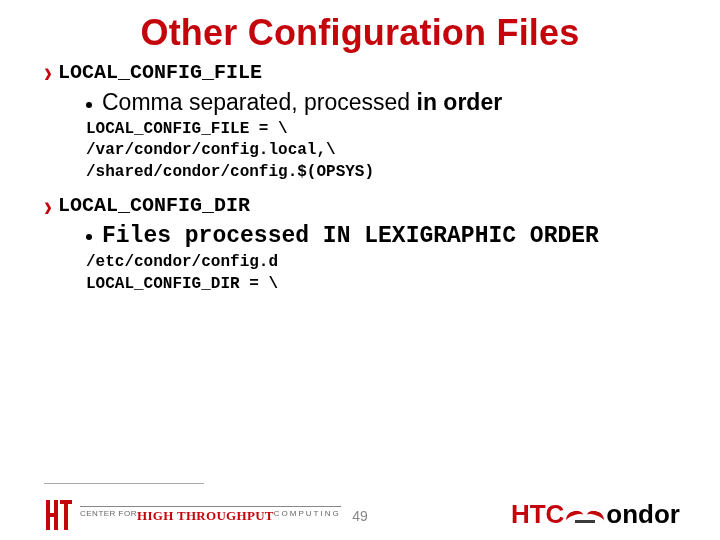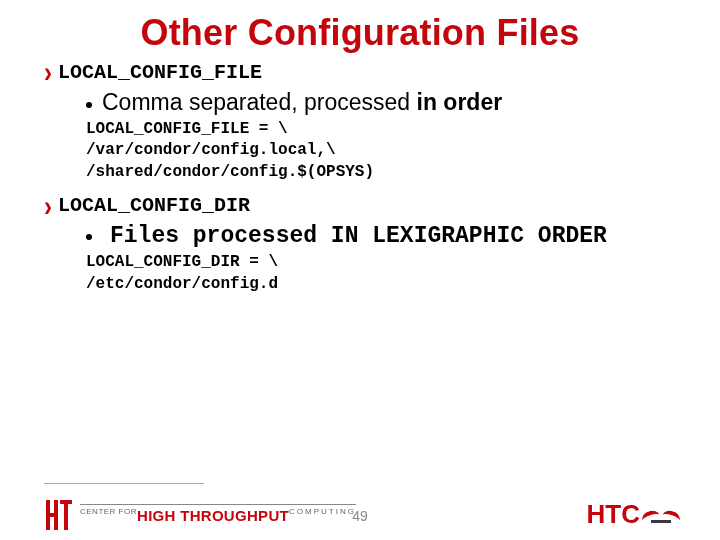--- a/index.html
+++ b/index.html
@@ -6,37 +6,37 @@
   html, body { width: 720px; height: 540px; font-family: Arial, Helvetica, sans-serif; background: #fff; overflow: hidden; }
   .slide { position: relative; width: 720px; height: 540px; padding: 12px 44px 0 44px; }
   .title { font-size: 36px; font-weight: 700; color: #c5050c; text-align: center; margin-bottom: 6px; letter-spacing: 0.2px; }
   .row-head { display: flex; align-items: center; margin-top: 6px; }
   .chevron-red { color: #c5050c; font-weight: 900; font-size: 24px; margin-right: 6px; line-height: 1; display: inline-block; transform: scaleY(1.25); }
   .head-text { font-weight: 700; font-size: 20px; color: #000; font-family: "Courier New", monospace; }
   .sub-block { margin-left: 42px; margin-top: 4px; }
   .bullet-line { display: flex; align-items: baseline; margin-bottom: 2px; }
   .disc { width: 6px; height: 6px; border-radius: 50%; background: #000; display: inline-block; margin-right: 10px; position: relative; top: -2px; flex: 0 0 6px; }
   .body-txt { font-size: 23px; color: #000; line-height: 1.25; }
-  .mono { font-family: "Courier New", monospace; margin-left: 8px; }
+  .mono { font-family: "Courier New", monospace; }
   .bold { font-weight: 700; }
   .code-line { font-family: "Courier New", monospace; font-size: 16px; font-weight: 700; color: #000; line-height: 1.35; }
   .indent1 { }
   .indent0 { margin-left: 0; }
   .section-gap { margin-top: 10px; }
   .footer { position: absolute; left: 0; bottom: 10px; width: 100%; display: flex; align-items: center; justify-content: space-between; padding: 0 40px 0 46px; }
   .logo-left { display: flex; align-items: center; gap: 8px; }
   .ht-box { position: relative; width: 26px; height: 30px; }
   .ht-box .v1 { position: absolute; left: 0; top: 0; width: 4px; height: 30px; background: #c5050c; }
   .ht-box .v2 { position: absolute; left: 8px; top: 0; width: 4px; height: 30px; background: #c5050c; }
   .ht-box .hz { position: absolute; left: 0; top: 13px; width: 12px; height: 4px; background: #c5050c; }
   .ht-box .t  { position: absolute; left: 14px; top: 0; width: 12px; height: 4px; background: #c5050c; }
   .ht-box .tv { position: absolute; left: 18px; top: 0; width: 4px; height: 30px; background: #c5050c; }
   .left-text { display: flex; flex-direction: row; font-size: 9px; color: #555; line-height: 1.15; border-top: 1px solid #888; padding-top: 2px; }
   .left-text .lbl1 { font-size: 8px; letter-spacing: 0.5px; color: #666; }
-  .left-text .lbl2 { font-size: 15px; color: #c5050c; font-weight: 600; letter-spacing: 0.3px; }
+  .left-text .lbl2 { font-size: 13px; color: #c5050c; font-weight: 600; letter-spacing: 0.3px; font-family: Liberation Serif, serif; }
   .left-text .lbl3 { font-size: 8px; letter-spacing: 2px; color: #666; }
   .pagenum { font-size: 14px; color: #888; position: absolute; left: 50%; bottom: 16px; transform: translateX(-50%); margin-top: 42px; }
   .logo-right { display: flex; align-items: center; gap: 2px; }
   .htc { font-size: 26px; font-weight: 800; letter-spacing: 0; }
   .htc .red { color: #c5050c; }
   .htc .blk { color: #000; }
   .bird { width: 34px; height: 22px; position: relative; margin: 0 2px 2px 2px; }
   .bird::before, .bird::after { content: ""; position: absolute; width: 18px; height: 10px; border-top: 4px solid #c5050c; border-radius: 50% 50% 0 0; top: 8px; }
   .bird::before { left: -2px; transform: rotate(-18deg); }
   .bird::after  { right: -2px; transform: rotate(18deg); }
@@ -68,22 +68,22 @@
 
   <div class="row-head section-gap">
     <span class="chevron-red">›</span>
     <span class="head-text">LOCAL_CONFIG_DIR</span>
   </div>
   <div class="sub-block">
     <div class="bullet-line">
       <span class="disc"></span>
       <span class="body-txt mono bold" style="max-width:520px">Files processed IN LEXIGRAPHIC ORDER</span>
     </div>
+    <div class="code-line indent1">/etc/condor/config.d</div>
     <div class="code-line indent0">LOCAL_CONFIG_DIR = \</div>
-    <div class="code-line indent1">/etc/condor/config.d</div>
   </div>
 
   <div class="rule"></div>
 
   <div class="pagenum">49</div>
 
   <div class="footer">
     <div class="logo-left">
       <div class="ht-box">
         <div class="v1"></div>
@@ -97,16 +97,18 @@
         <span class="lbl2">HIGH THROUGHPUT</span>
         <span class="lbl3">COMPUTING</span>
       </div>
     </div>
     <div class="logo-right">
       <span class="htc">
         <span class="red">HTC</span></span>
       <span class="bird">
           <span class="dash"></span>
         </span>
+      <span class="htc"><span class="blk">ondor</span>
+      </span>
     </div>
   </div>
 
 </div>
 
 </body></html>

